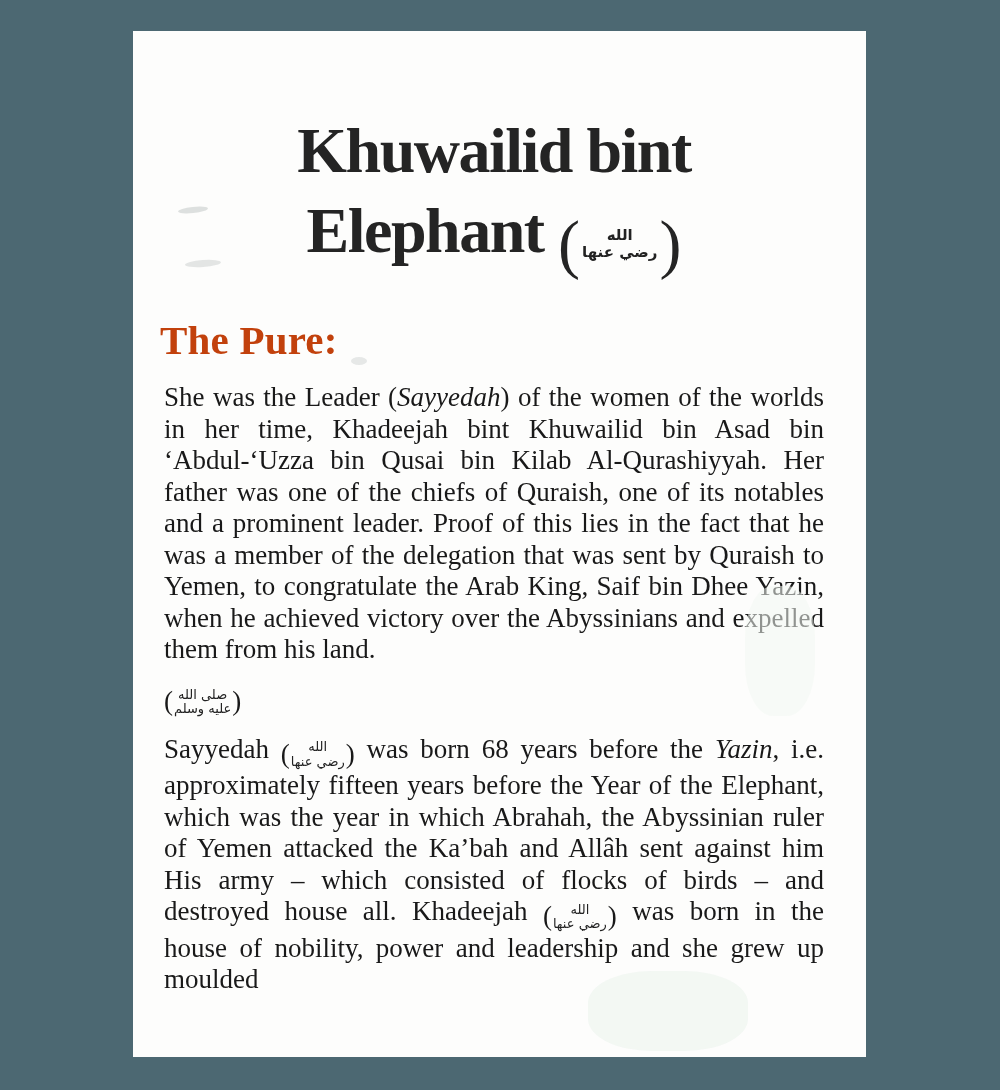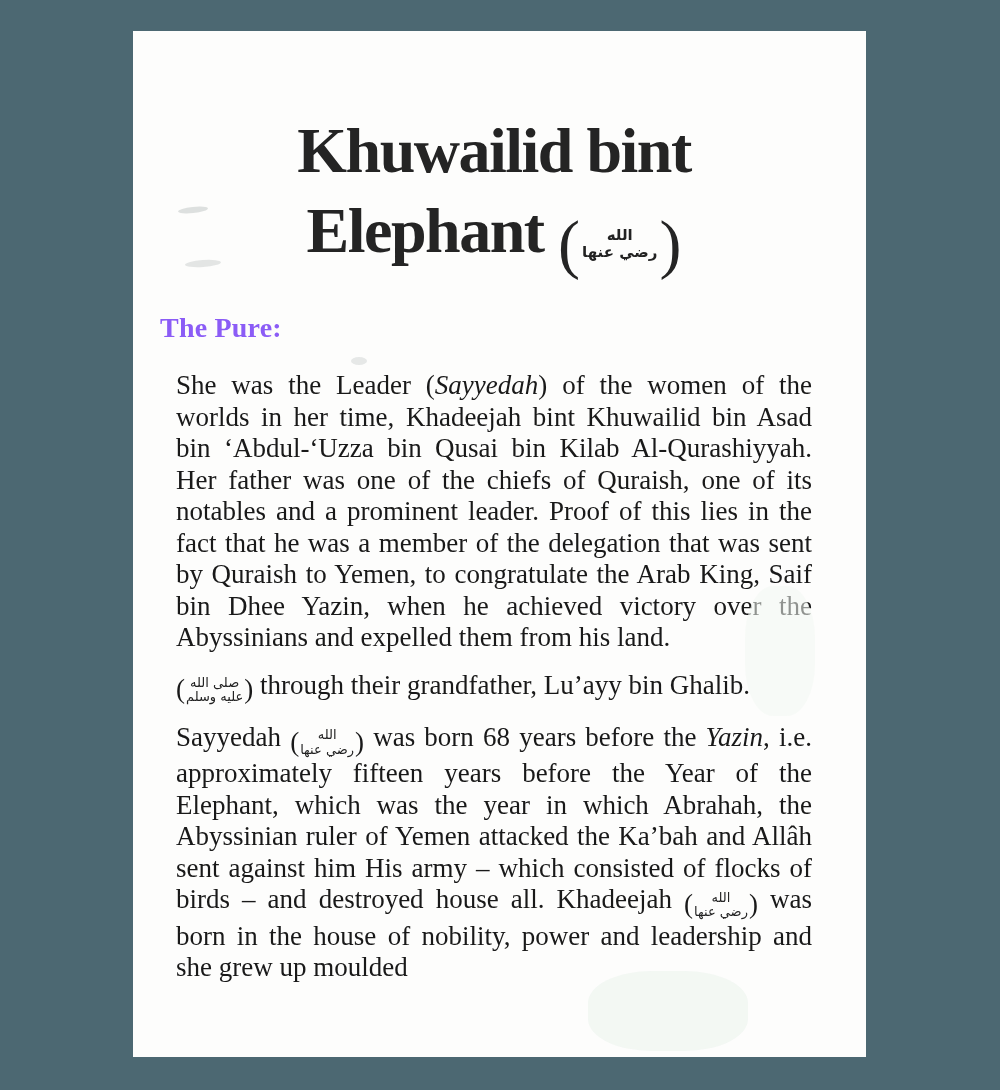--- a/index.html
+++ b/index.html
@@ -32,31 +32,31 @@
     font-weight: bold;
     font-size: 64px;
     line-height: 80px;
     letter-spacing: -1.5px;
     color: #242424;
     margin-bottom: 0;
   }
   .title-line { white-space: nowrap; }
   .section-heading {
     font-weight: bold;
-    font-size: 28px;
+    font-size: 41px;
     line-height: 40px;
-    color: #8b5cf6;
-    margin-top: 24px;
+    color: #c2410c;
+    margin-top: 36px;
     letter-spacing: 0.2px;
   }
   .body-text p {
     font-size: 27px;
     line-height: 31.5px;
     text-align: justify;
-    margin: 16px;
+    margin: 4px;
     color: #191919;
   }
   .body-text p.p1 { margin-top: 22px; }
   .body-text p.p2 { margin-top: 16px; }
   .body-text p.p3 { margin-top: 16px; }
   
   .honorific {
     display: inline-flex;
     align-items: center;
     vertical-align: -0.18em;
@@ -120,21 +120,21 @@
 
     <div class="body-text">
       <p class="p1"><span>She was the Leader (</span><i>Sayyedah</i><span>) of the women of the worlds in her time, Khadeejah bint Khuwailid bin Asad bin ‘Abdul-‘Uzza bin Qusai bin Kilab Al-Qurashiyyah. Her father was one of the chiefs of Quraish, one of its notables and a prominent leader. Proof of this lies in the fact that he was a member of the delegation that was sent by Quraish to Yemen, to congratulate the Arab King, Saif bin Dhee Yazin, when he achieved victory over the Abyssinians and expelled them from his land.</span></p>
       <p class="p2"><span class="honorific small">
             <span class="hp">(</span>
             <span class="hstack">
               <span>صلى الله</span>
               <span>عليه وسلم</span>
             </span>
             <span class="hp">)</span>
-          </span><span> through their grandfather, Lu’ayy bin Ghalib.</span></p>
+          </span></p>
       <p class="p3"><span>Sayyedah </span><span class="honorific small">
             <span class="hp">(</span>
             <span class="hstack">
               <span>الله</span>
               <span>رضي عنها</span>
             </span>
             <span class="hp">)</span>
           </span><span> was born 68 years before the </span><i>Yazin</i><span>, i.e. approximately fifteen years before the Year of the Elephant, which was the year in which Abrahah, the Abyssinian ruler of Yemen attacked the Ka’bah and Allâh sent against him His army – which consisted of flocks of birds – and destroyed house all. Khadeejah </span><span class="honorific small">
             <span class="hp">(</span>
             <span class="hstack">

